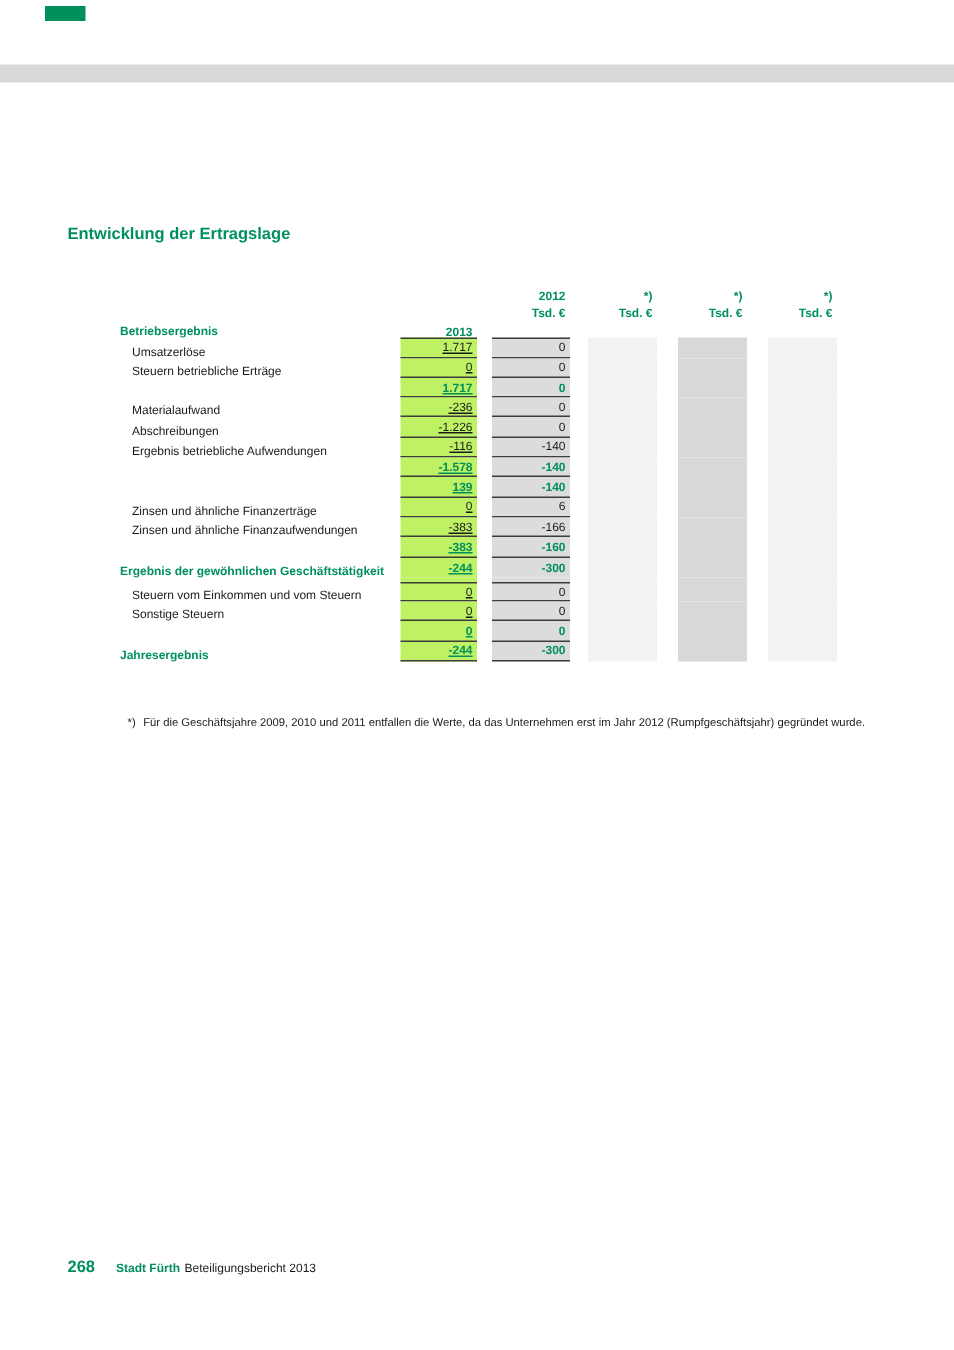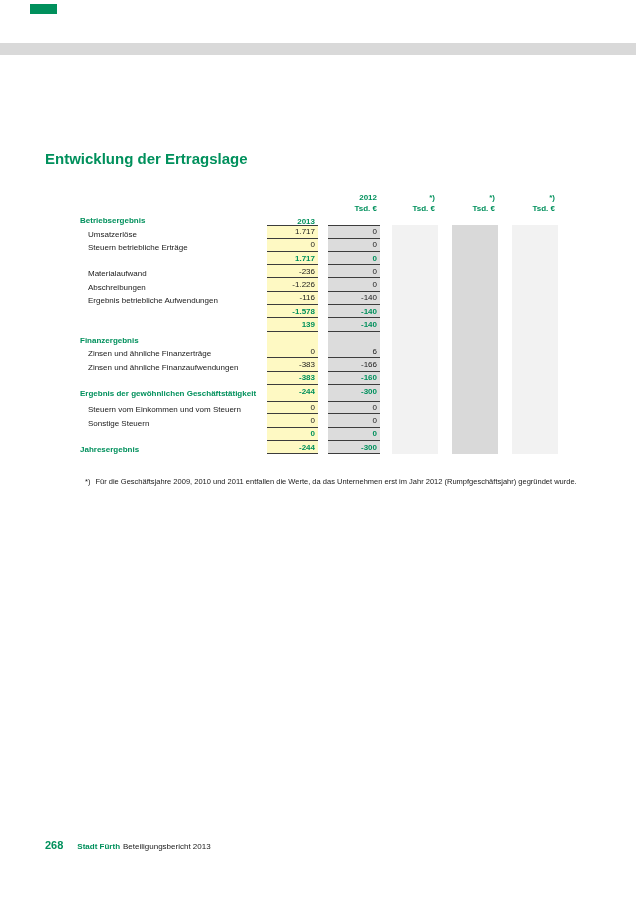--- a/index.html
+++ b/index.html
@@ -2,42 +2,42 @@
 <html><head>
 <meta charset="utf-8">
 <style>
   html,body{margin:0;padding:0;}
   body{
     width:636px;height:900px;position:relative;background:#ffffff;
     font-family:"Liberation Sans", sans-serif;color:#1a1a1a;overflow:hidden;
   }
   .corner-mark{position:absolute;left:30px;top:4px;width:27px;height:10px;background:#00905c;}
   .top-bar{position:absolute;left:0;top:43px;width:636px;height:12px;background:#d9d9d9;}
-  .page-title{position:absolute;left:45px;top:150px;font-size:15px;font-weight:bold;color:#00905c;}
+  .page-title{position:absolute;left:45px;top:150px;font-size:11px;font-weight:bold;color:#00905c;}
 
   
   #table-header{position:absolute;left:80px;top:192px;display:flex;}
   .hspacer{width:187px;}
   .hcol{font-weight:bold;font-size:8px;line-height:11px;color:#00905c;text-align:right;
         padding-right:3px;box-sizing:border-box;}
   .w1{width:51px;margin-top:24px;} .w2{width:52px;margin-left:10px;} .w3{width:46px;margin-left:12px;}
   .w4{width:46px;margin-left:14px;} .w5{width:46px;margin-left:14px;}
 
   
   #table-rows{position:absolute;left:80px;top:212px;}
   .trow{display:flex;height:13.3px;align-items:flex-end;}
   .trow.spacer{height:3px;}
   .rlabel{width:187px;font-size:8px;box-sizing:border-box;white-space:nowrap;}
   .rlabel.item{padding-left:8px;}
   .rlabel.section,.rlabel.result{font-weight:bold;color:#00905c;}
   .cell{box-sizing:border-box;height:100%;display:flex;align-items:center;justify-content:flex-end;
         padding-right:3px;font-size:8px;}
   .cell.c1{width:51px;} .cell.c2{width:52px;margin-left:10px;} .cell.c3{width:46px;margin-left:12px;}
   .cell.c4{width:46px;margin-left:14px;} .cell.c5{width:46px;margin-left:14px;}
-  .banded .c1{background:#fef9c3;}
+  .banded .c1{background:#bef264;text-decoration:underline;}
   .banded .c2{background:#dcdcdc;}
   .banded .c3{background:#f2f2f2;}
   .banded .c4{background:#d9d9d9;}
   .banded .c5{background:#f2f2f2;}
   .cell.subtotal,.cell.result{font-weight:bold;color:#00905c;}
 
   .footnote{position:absolute;left:85px;top:477px;font-size:7.5px;color:#1a1a1a;white-space:nowrap;}
   .footnote .marker{margin-right:5px;}
 
   .footer{position:absolute;left:45px;top:839px;display:flex;align-items:baseline;}
@@ -144,28 +144,20 @@
     </div>
     <div class="trow banded">
       <div class="rlabel subtotal"></div>
       <div class="cell c1 subtotal" style="border-bottom: 1px solid rgb(60, 60, 60);">139</div>
       <div class="cell c2 subtotal" style="border-bottom: 1px solid rgb(60, 60, 60);">-140</div>
       <div class="cell c3 subtotal"></div>
       <div class="cell c4 subtotal"></div>
       <div class="cell c5 subtotal"></div>
     </div>
     <div class="trow banded">
-      <div class="rlabel section">Finanzergebnis</div>
-      <div class="cell c1 section"></div>
-      <div class="cell c2 section"></div>
-      <div class="cell c3 section"></div>
-      <div class="cell c4 section"></div>
-      <div class="cell c5 section"></div>
-    </div>
-    <div class="trow banded">
       <div class="rlabel item">Zinsen und ähnliche Finanzerträge</div>
       <div class="cell c1 item" style="border-bottom: 1px solid rgb(60, 60, 60);">0</div>
       <div class="cell c2 item" style="border-bottom: 1px solid rgb(60, 60, 60);">6</div>
       <div class="cell c3 item"></div>
       <div class="cell c4 item"></div>
       <div class="cell c5 item"></div>
     </div>
     <div class="trow banded">
       <div class="rlabel item">Zinsen und ähnliche Finanzaufwendungen</div>
       <div class="cell c1 item" style="border-bottom: 1px solid rgb(60, 60, 60);">-383</div>

